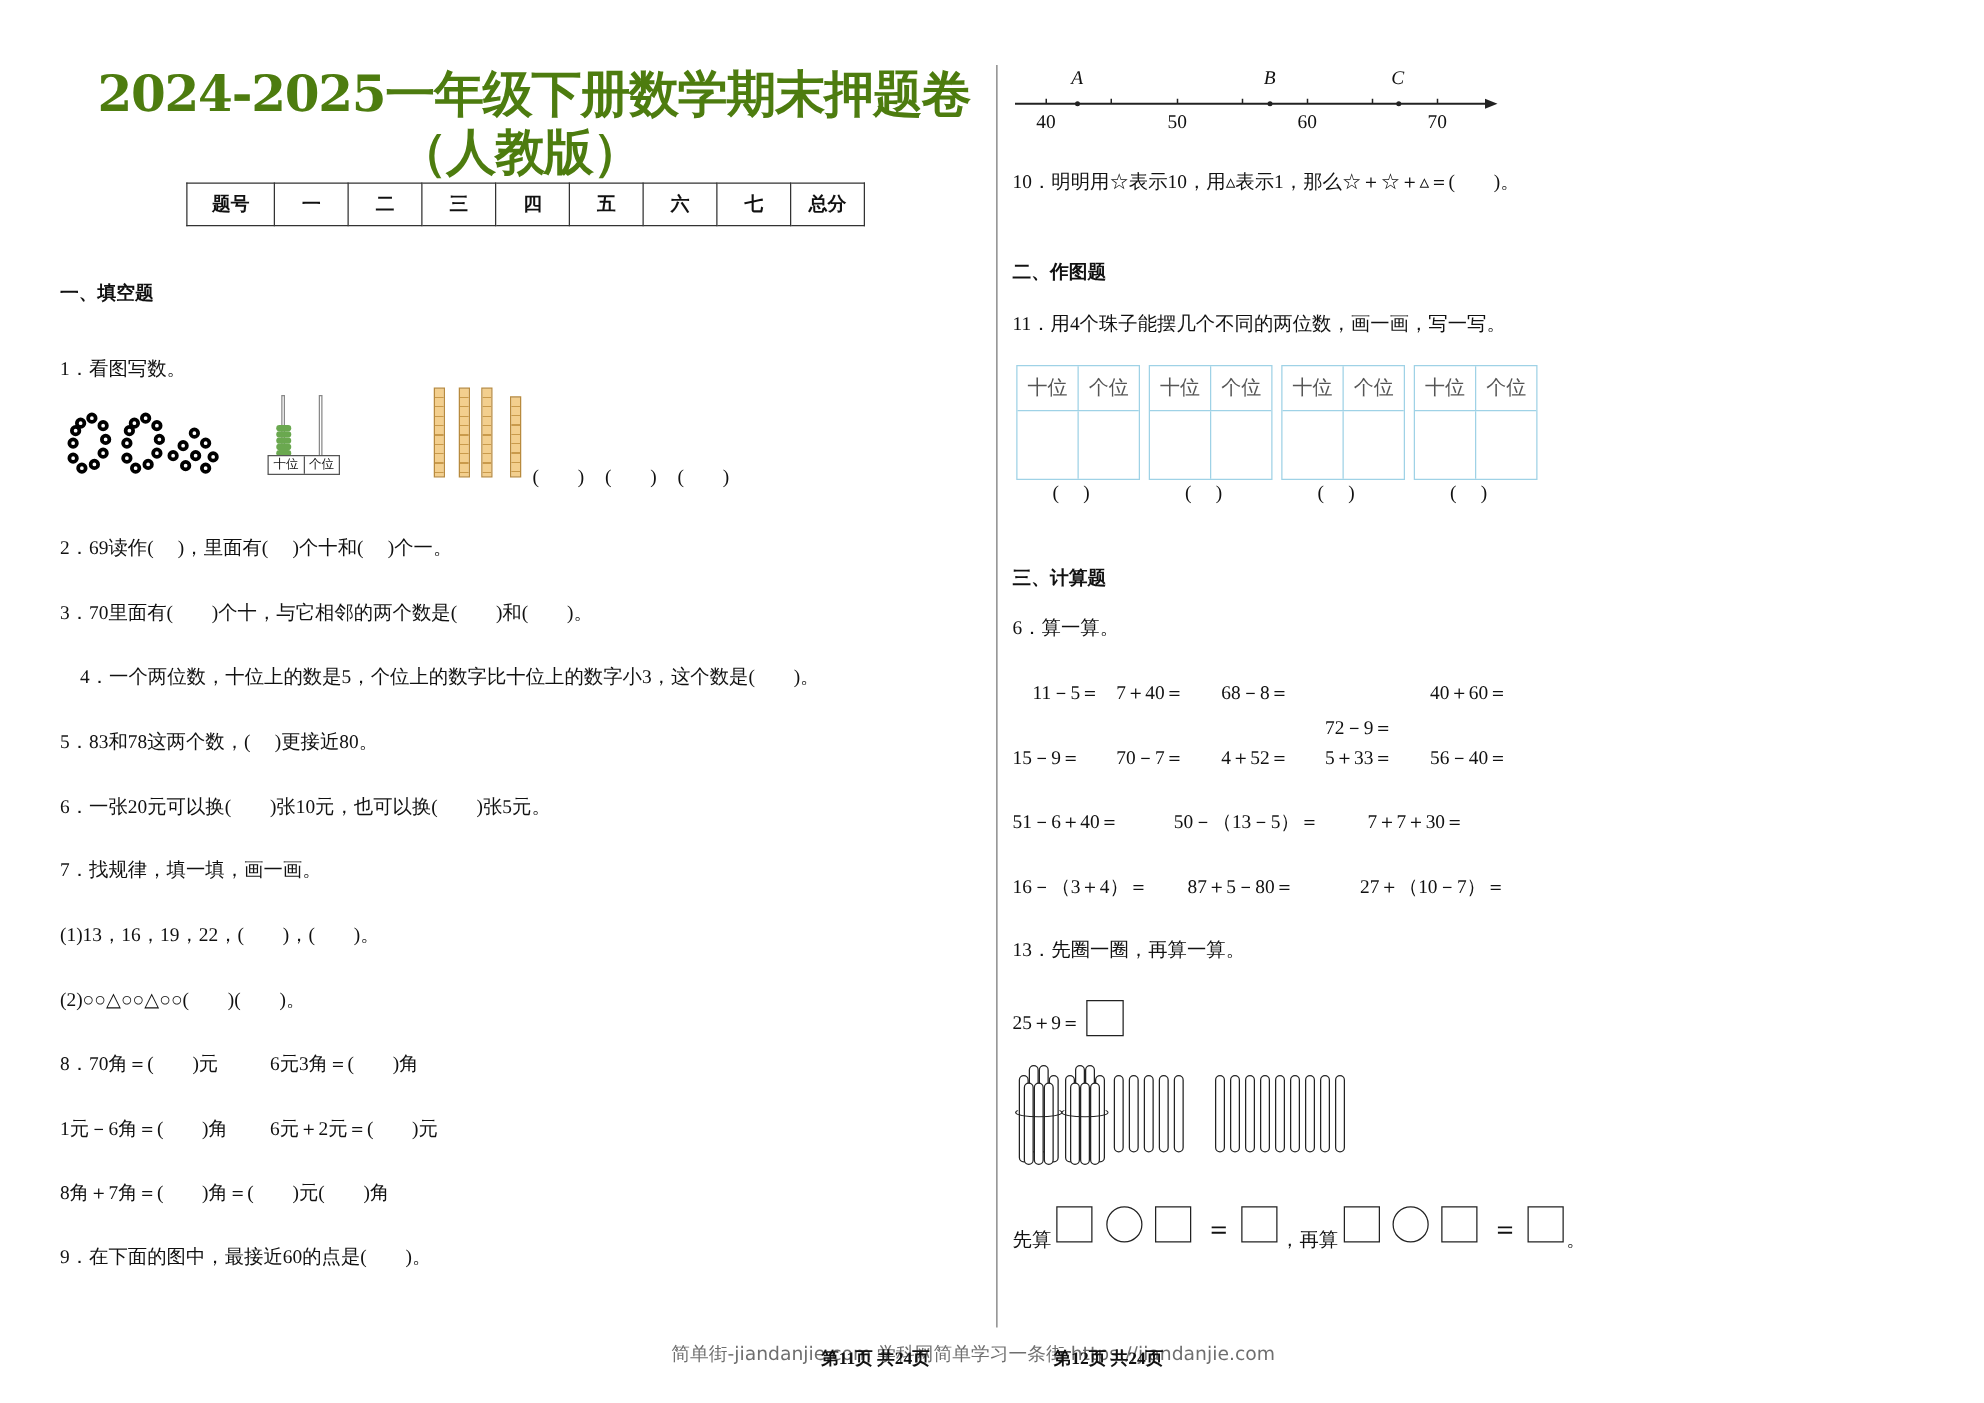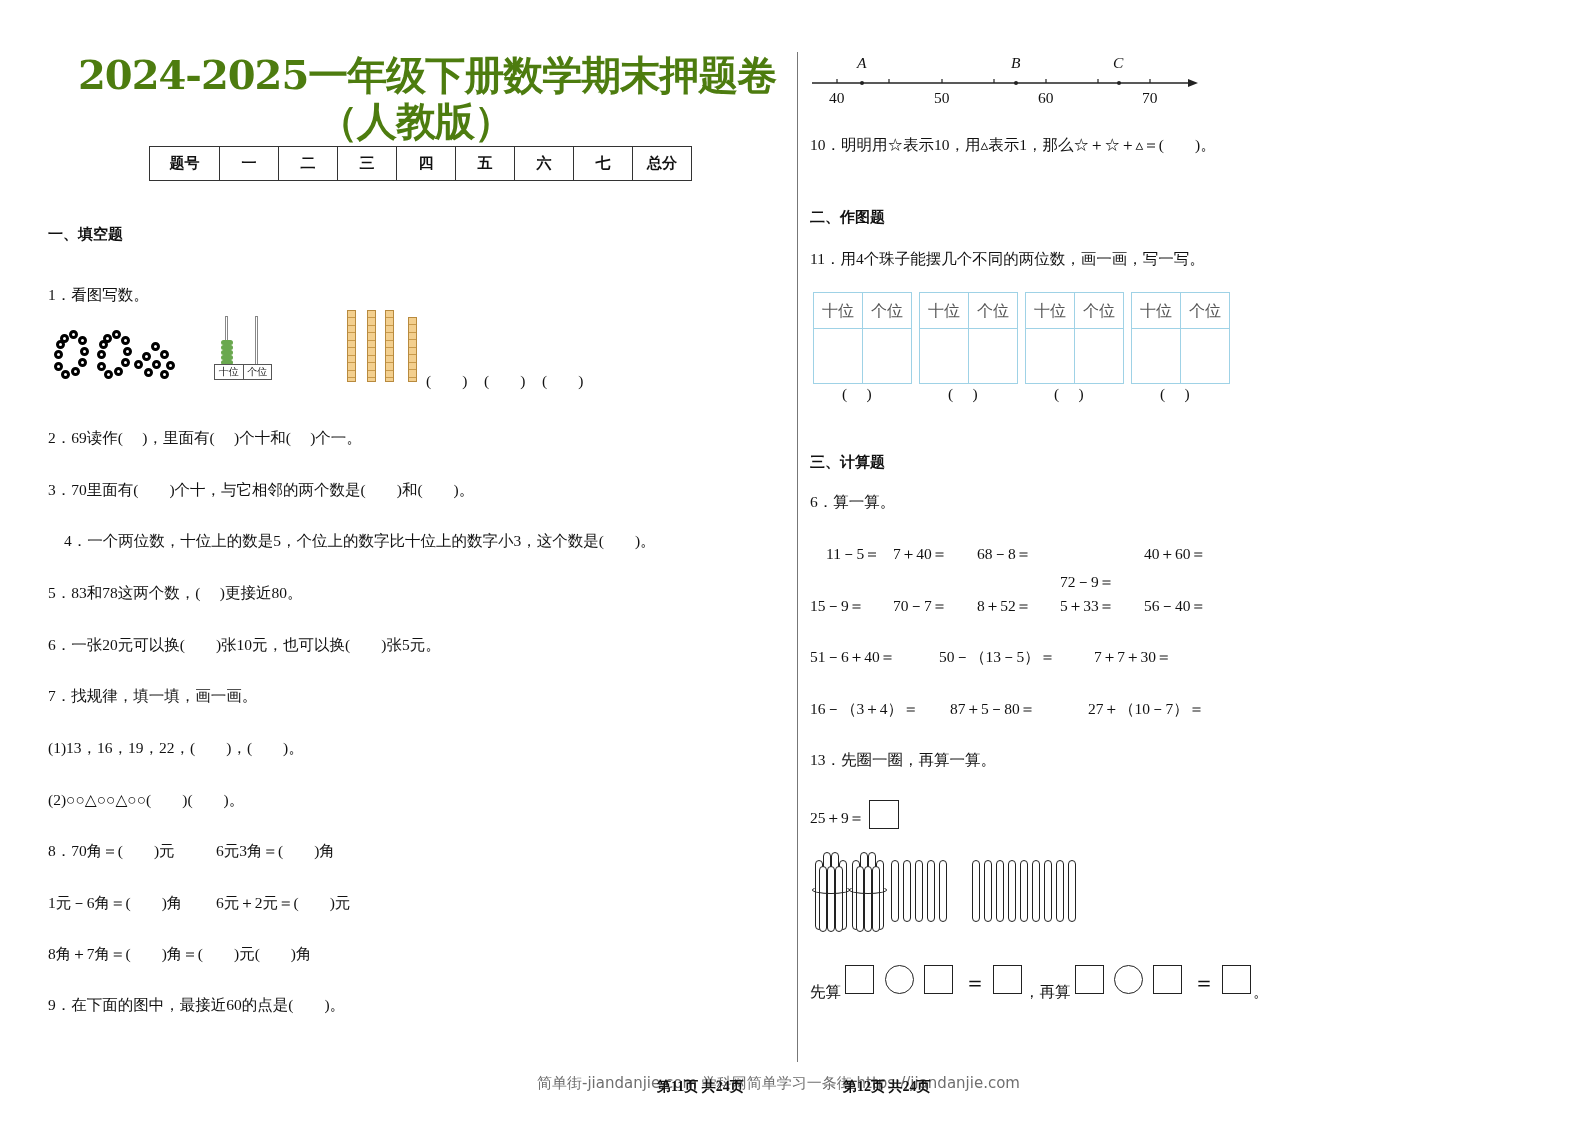--- a/index.html
+++ b/index.html
@@ -212,21 +212,21 @@
 <div class="abs txt" style="left:810px; top:492px;">6．算一算。</div>
 
 <div class="abs txt" style="left:810px; top:544px;margin-left:16px;">11－5＝</div>
 <div class="abs txt" style="left:893px; top:544px;text-align:center;">7＋40＝</div>
 <div class="abs txt" style="left:977px; top:544px;">68－8＝</div>
 <div class="abs txt" style="left:1060px; top:544px;margin-top:28px;">72－9＝</div>
 <div class="abs txt" style="left:1144px; top:544px;">40＋60＝</div>
 
 <div class="abs txt" style="left:810px; top:596px;">15－9＝</div>
 <div class="abs txt" style="left:893px; top:596px;">70－7＝</div>
-<div class="abs txt" style="left:977px; top:596px;">8＋52＝</div>
+<div class="abs txt" style="left:977px; top:596px;">4＋52＝</div>
 <div class="abs txt" style="left:1060px; top:596px;">5＋33＝</div>
 <div class="abs txt" style="left:1144px; top:596px;">56－40＝</div>
 
 <div class="abs txt" style="left:810px; top:647px;">51－6＋40＝</div>
 <div class="abs txt" style="left:939px; top:647px;">50－（13－5）＝</div>
 <div class="abs txt" style="left:1094px; top:647px;">7＋7＋30＝</div>
 
 <div class="abs txt" style="left:810px; top:699px;">16－（3＋4）＝</div>
 <div class="abs txt" style="left:950px; top:699px;">87＋5－80＝</div>
 <div class="abs txt" style="left:1088px; top:699px;">27＋（10－7）＝</div>

